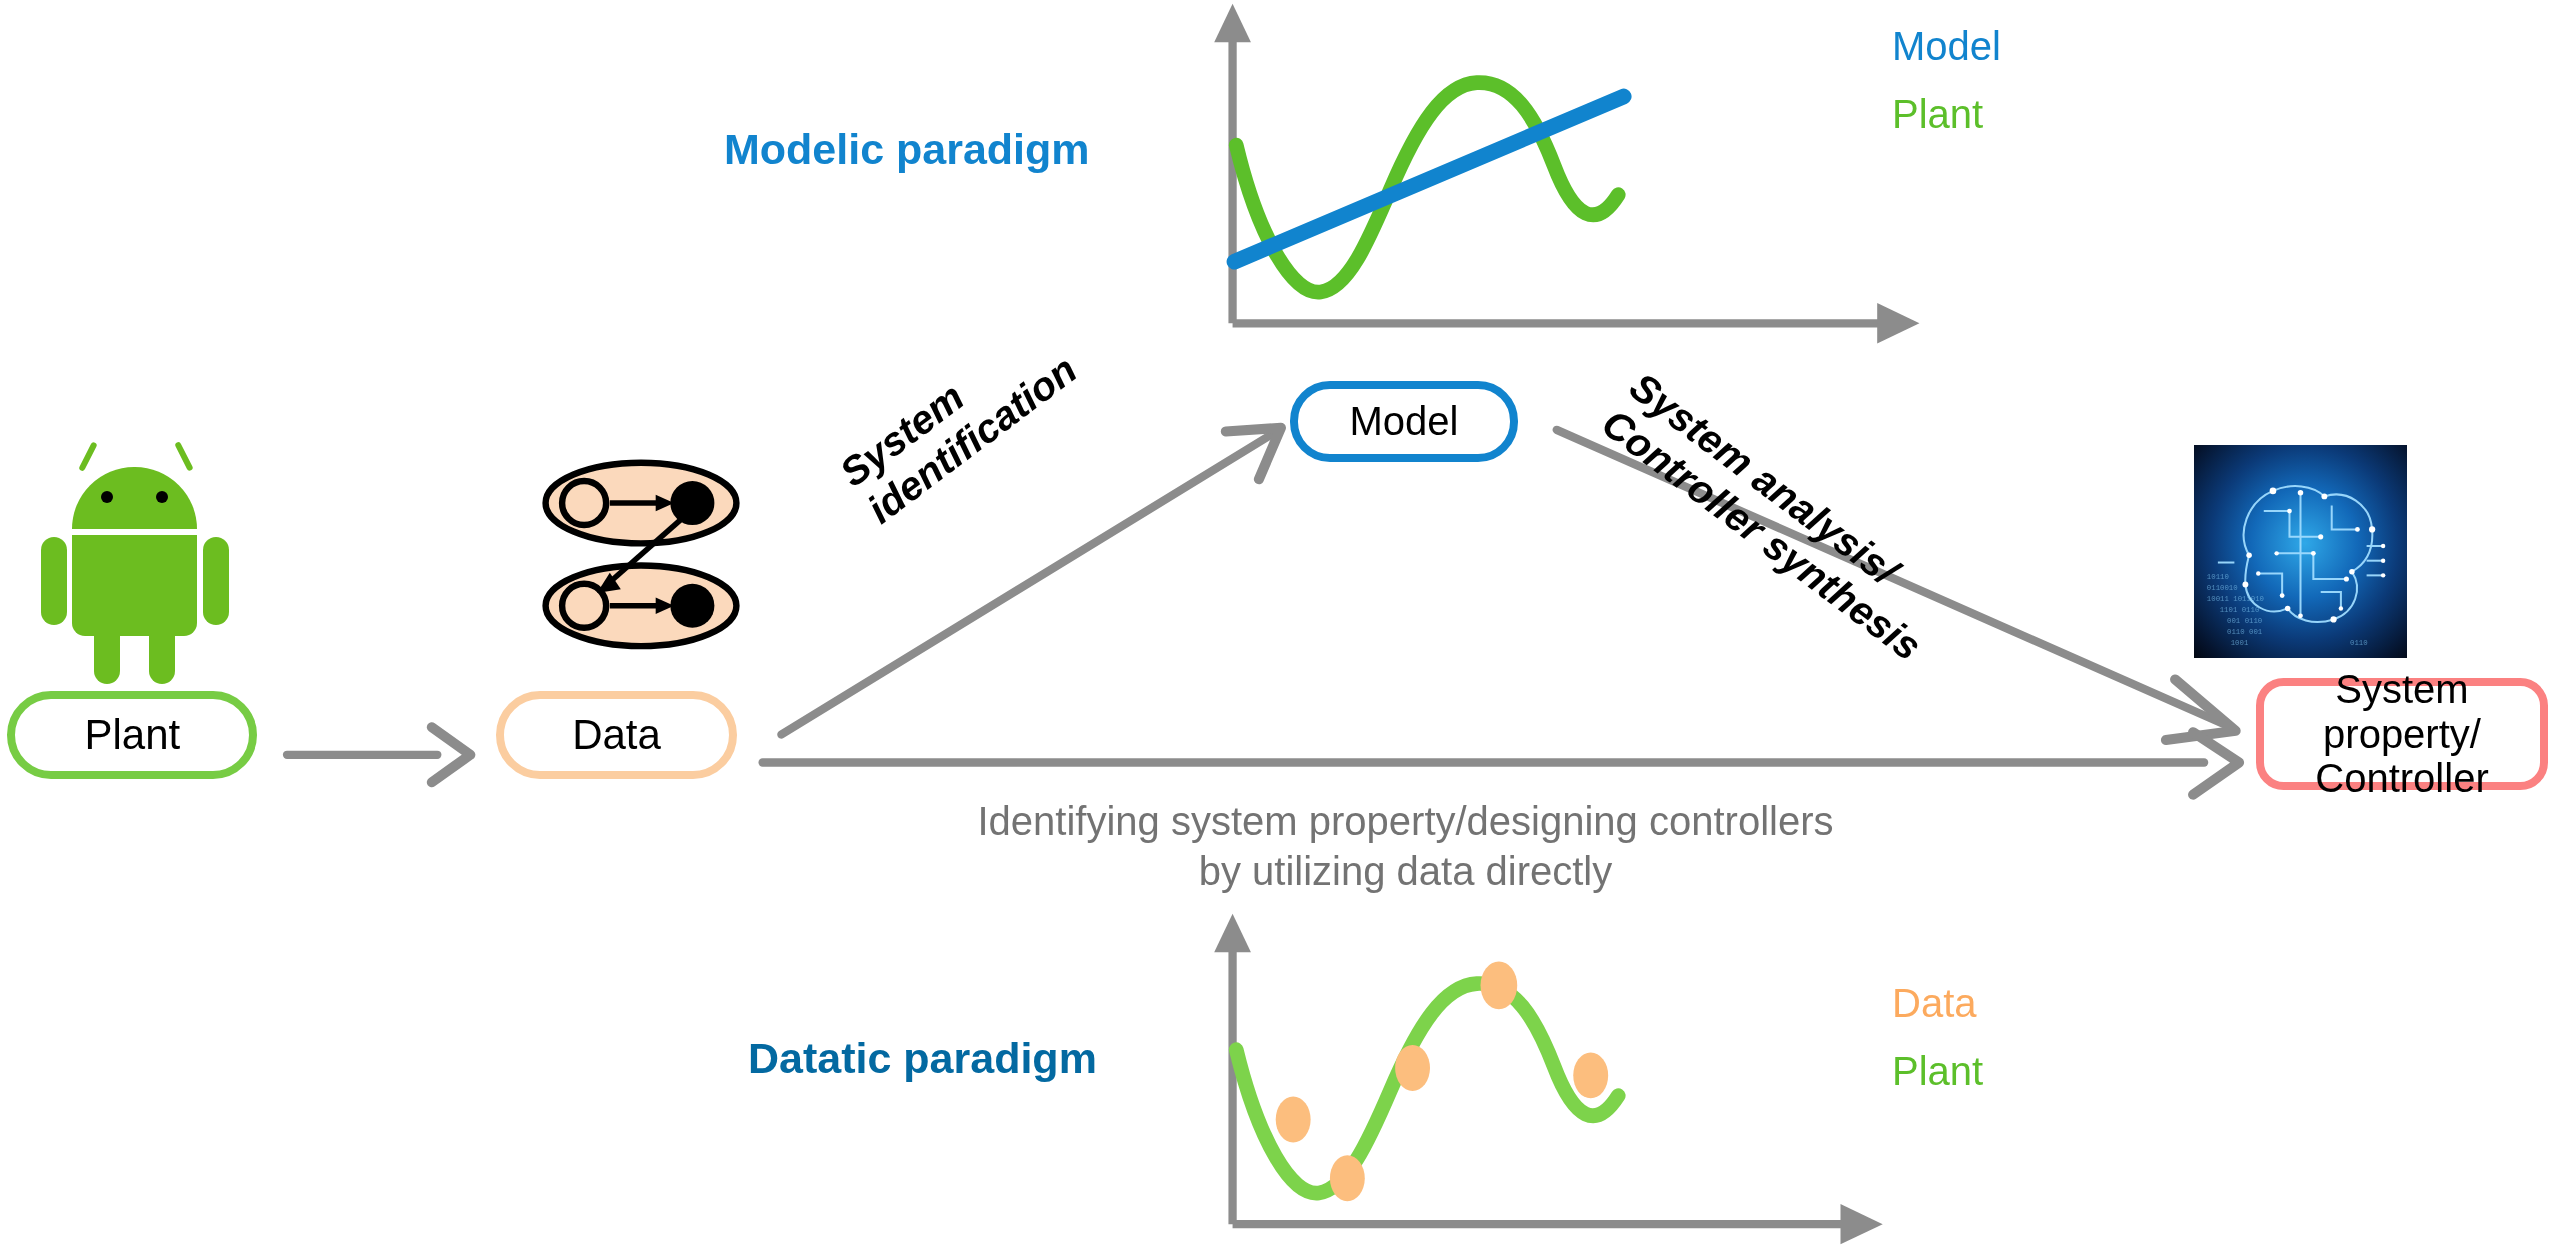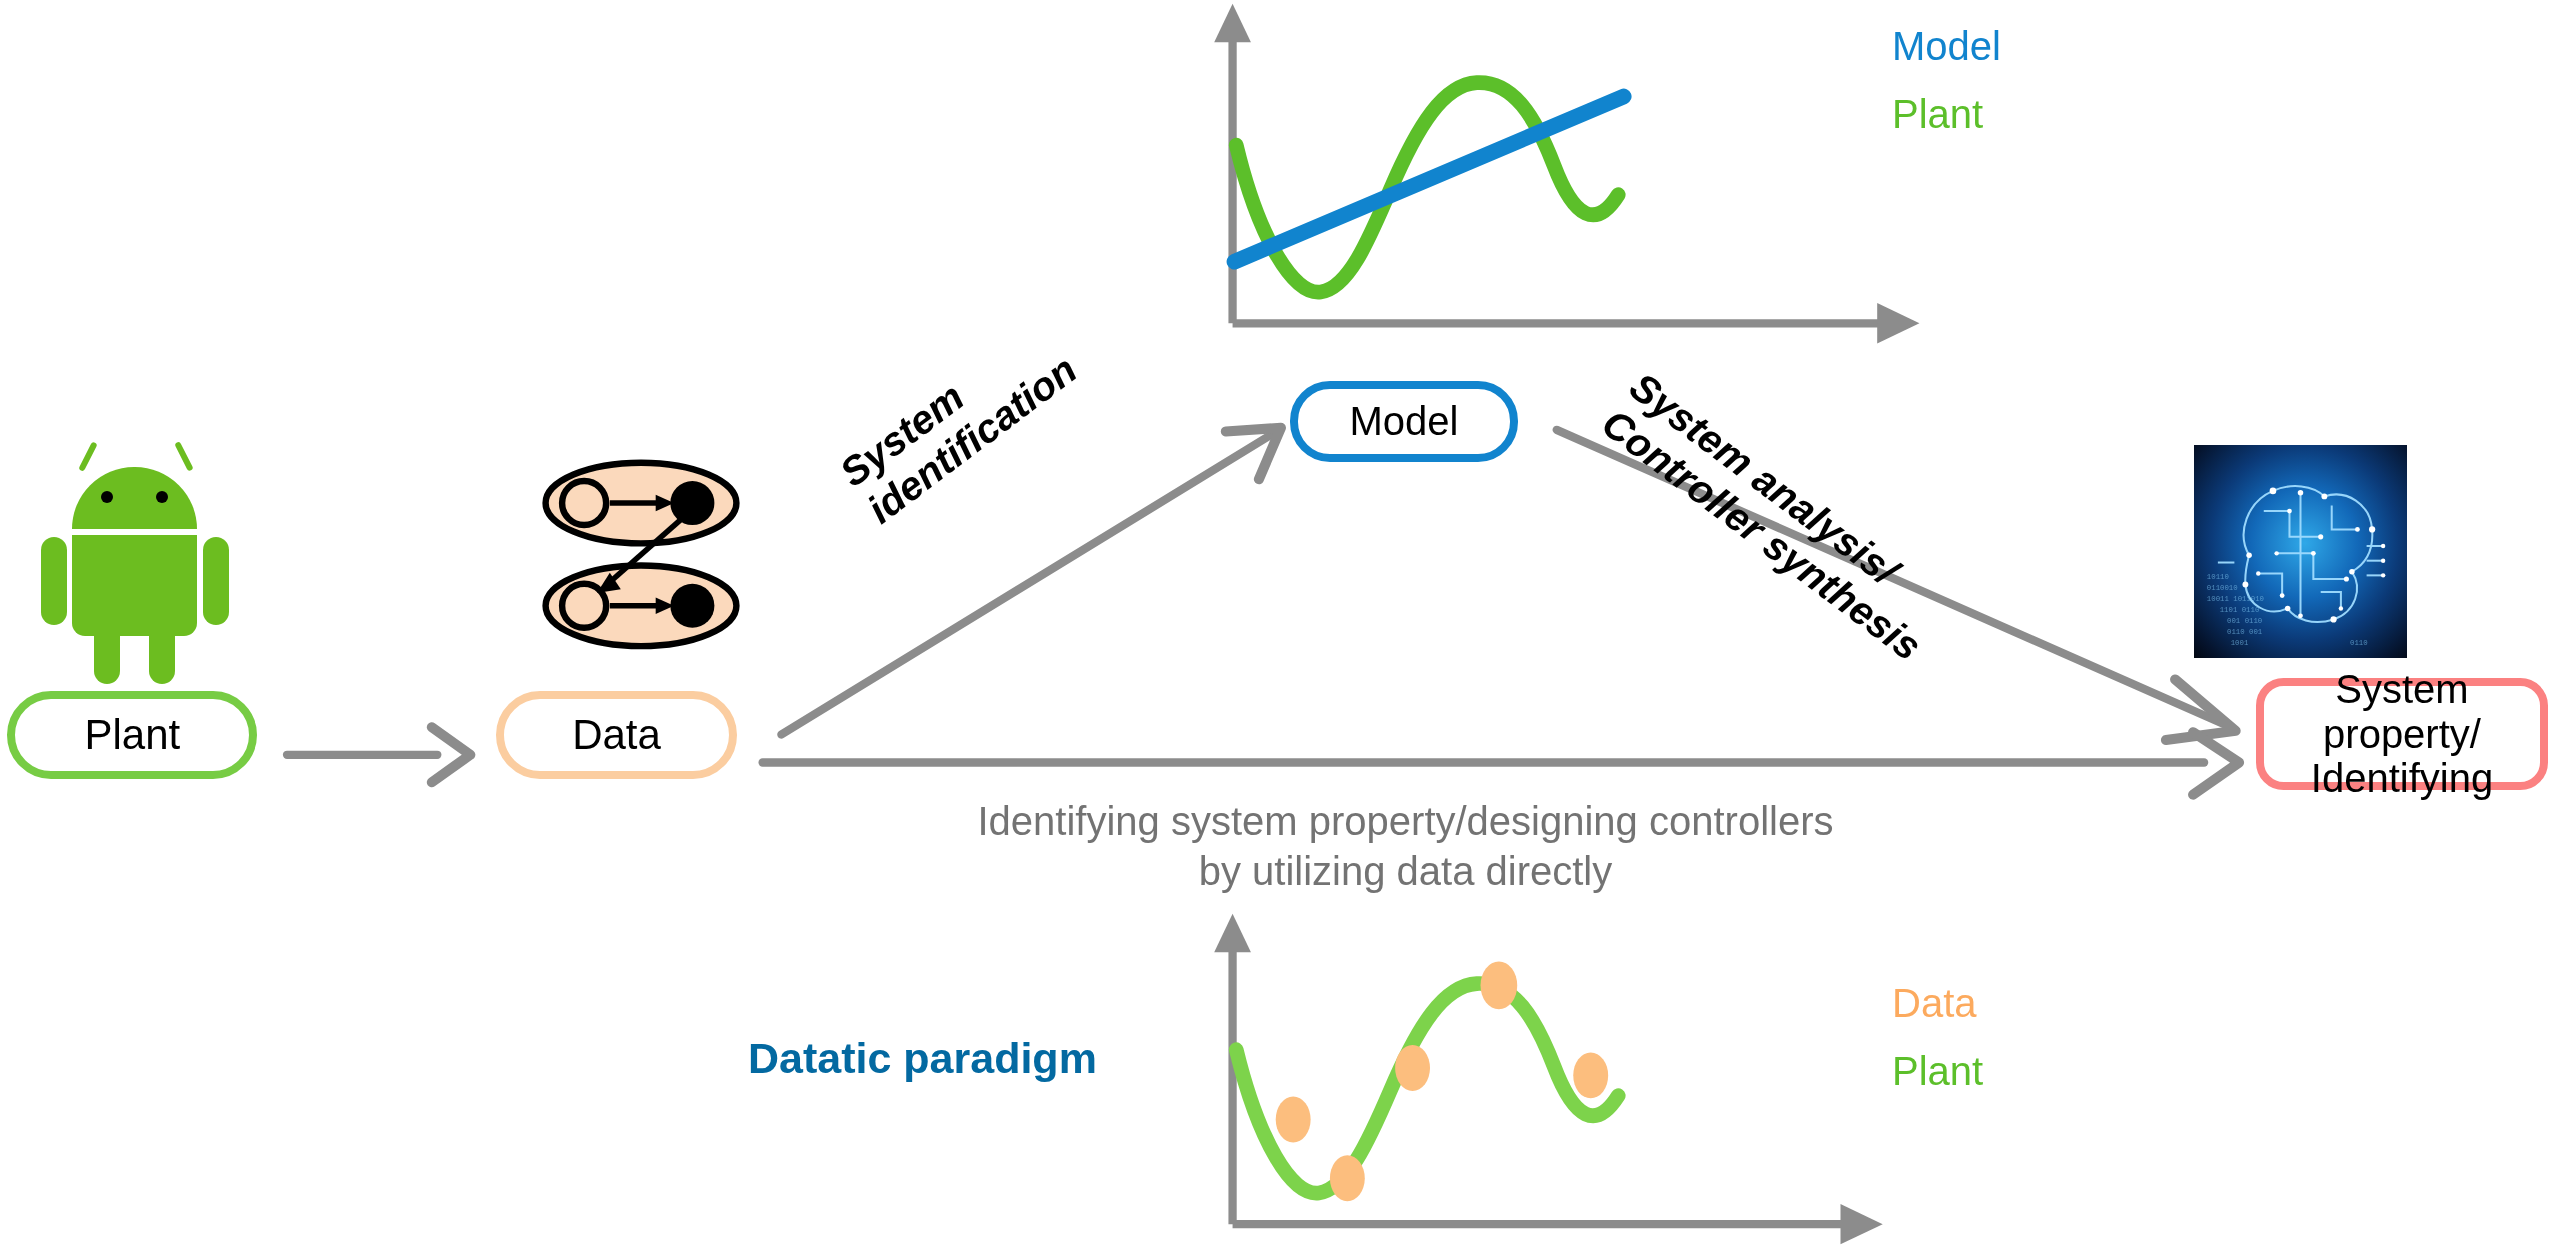--- a/index.html
+++ b/index.html
@@ -170,20 +170,21 @@
     <path d="M 46,158 C 70,258 108,322 138,318 C 168,314 190,262 214,206
              C 244,136 272,92 308,90 C 348,88 372,128 392,180
              C 414,238 438,250 462,212" fill="none" stroke="#5CBF2A" stroke-width="16" stroke-linecap="round"></path>
 
     <line x1="44" y1="285" x2="468" y2="105" stroke="#1184CE" stroke-width="17" stroke-linecap="round"></line>
   </svg>
 
   <div class="legend-item" id="top-legend-model">Model</div>
   <div class="legend-item" id="top-legend-plant">Plant</div>
 
+  <div id="modelic-label">Modelic paradigm</div>
 
   <div id="android-robot">
     <div class="andr-ant" id="andr-ant-l"></div>
     <div class="andr-ant" id="andr-ant-r"></div>
     <div class="andr" id="andr-head"></div>
     <div class="andr-eye" id="andr-eye-l"></div>
     <div class="andr-eye" id="andr-eye-r"></div>
     <div class="andr" id="andr-body"></div>
     <div class="andr" id="andr-arm-l"></div>
     <div class="andr" id="andr-arm-r"></div>
@@ -297,21 +298,21 @@
         <text x="36" y="194">001 0110</text>
           <text x="36" y="206">0110 001</text>
         <text x="40" y="218">1001</text>
           <text x="170" y="218">0110</text>
       </g>
     </svg>
   </div>
 
   <div class="node-pill" id="result-node">
     <span class="line">System property/</span>
-    <span class="line">Identifying</span>
+    <span class="line">Controller</span>
   </div>
 
   <svg class="abs" id="datatic-chart" style="left:1194px; top:910px;" width="753" height="340" viewBox="0 0 820 370">
 
     <g>
       <line x1="42" y1="42" x2="42" y2="342" stroke="#8C8C8C" stroke-width="9"></line>
       <polygon points="42,4 22,46 62,46" fill="#8C8C8C"></polygon>
     </g>
 
     <g>

